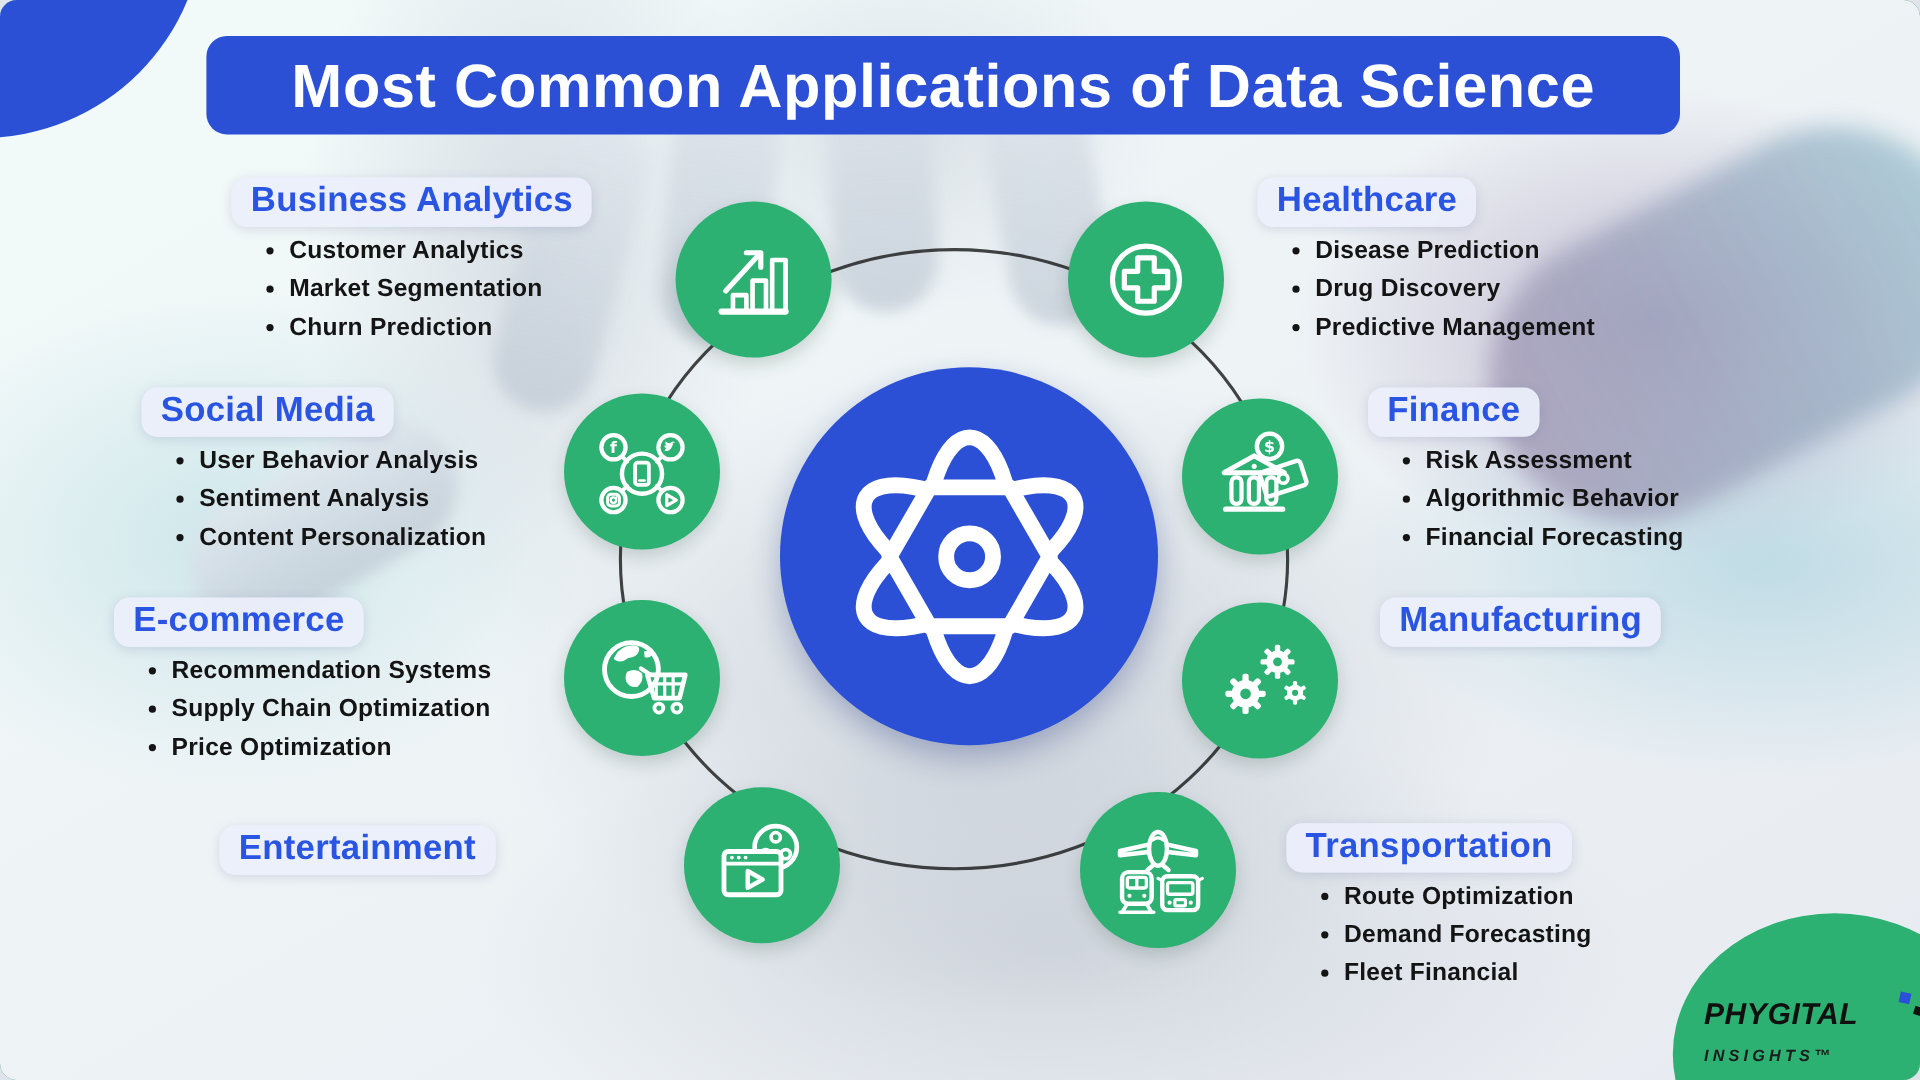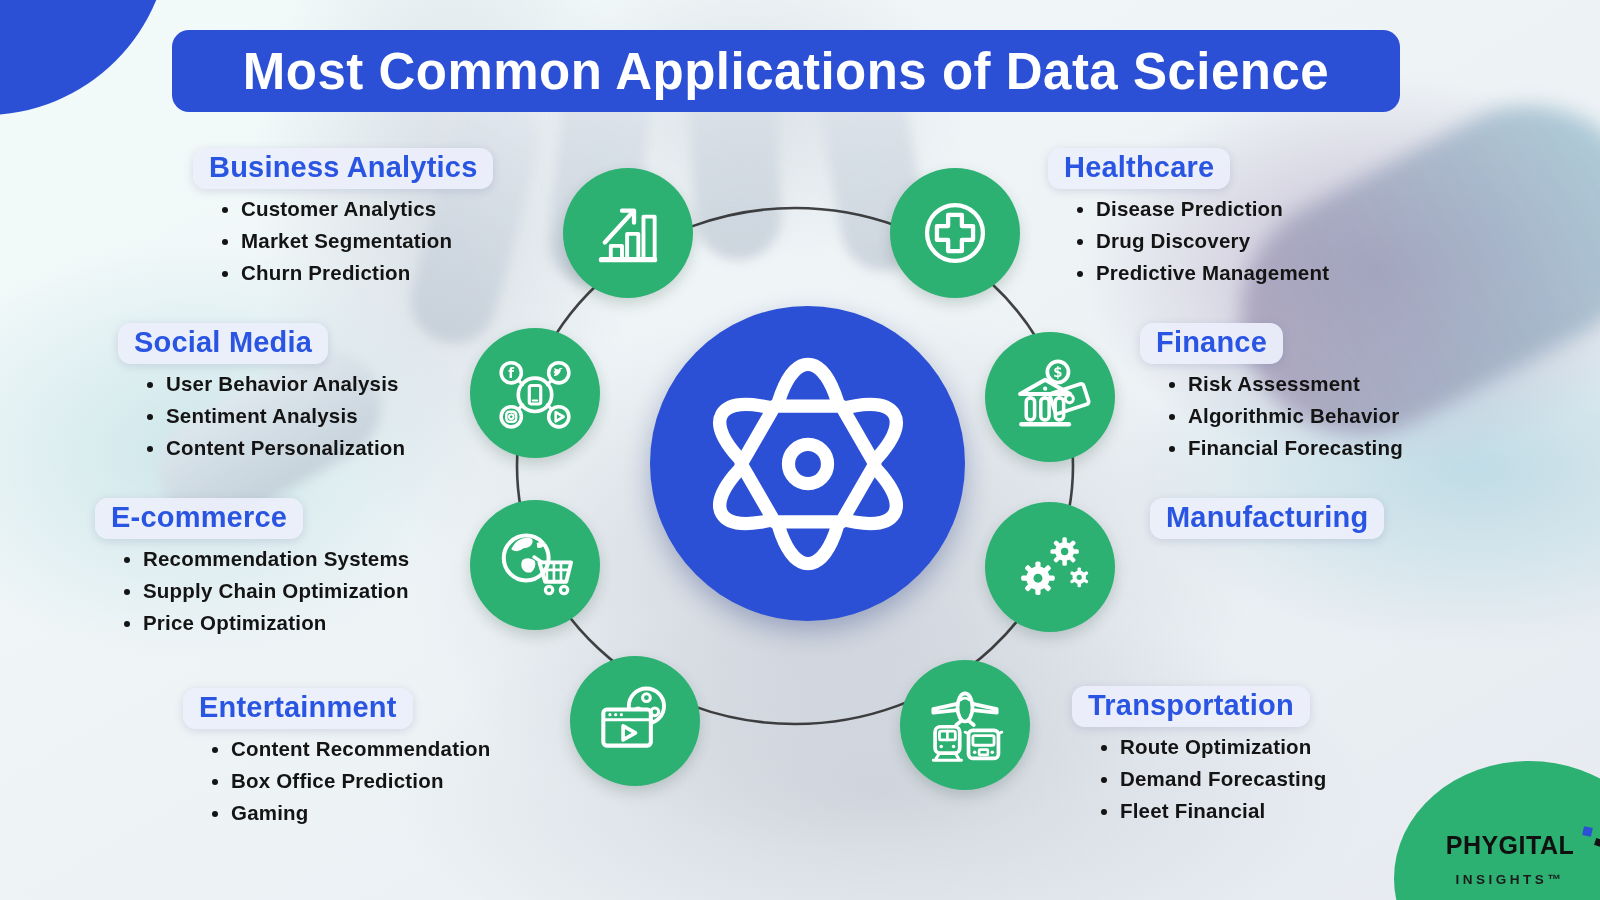--- a/index.html
+++ b/index.html
@@ -1,17 +1,17 @@
 <!DOCTYPE html>
 <html style="--blue: #2b50d5; --heading: #2a55e2; --green: #2cb173; --ink: #141414;"><head>
 <meta charset="utf-8">
 <style>
   html,body{margin:0;padding:0;background:#dfe4ea;}
   .stage{position:relative;width:1600px;height:900px;overflow:hidden;
-         font-family:"Liberation Sans",sans-serif;background:#0f766e;}
+         font-family:"Liberation Sans",sans-serif;background:#0f766e;border-radius:14px;}
 
   
   .photo{position:absolute;inset:0;
     background:
       radial-gradient(ellipse 300px 520px at 28% 22%, rgba(196,203,214,0.55), transparent 65%),
       radial-gradient(ellipse 340px 240px at 47% 12%, rgba(205,212,220,0.60), transparent 65%),
       radial-gradient(ellipse 620px 400px at 52% 64%, rgba(178,185,198,0.55), transparent 68%),
       radial-gradient(ellipse 420px 280px at 86% 30%, rgba(167,152,186,0.60), transparent 70%),
       radial-gradient(ellipse 500px 260px at 92% 52%, rgba(139,196,212,0.45), transparent 70%),
       radial-gradient(ellipse 420px 300px at 12% 50%, rgba(173,216,222,0.50), transparent 70%),
@@ -57,21 +57,21 @@
   
   .category{position:absolute;}
   .pill{display:inline-block;background:rgba(236,239,251,0.93);border-radius:13px;
       padding:3px 16px 5px 16px;font-size:29px;font-weight:bold;color:var(--heading);
       letter-spacing:0.2px;box-shadow:0 2px 10px rgba(90,100,150,0.20);white-space:nowrap;}
   .items{margin:7px 0 0 0;padding:0 0 0 48px;list-style:disc;}
   .items li{font-size:20.5px;font-weight:bold;color:var(--ink);margin:8px 0;
       letter-spacing:0.2px;white-space:nowrap;}
 
   
-  .logo{position:absolute;left:1420px;top:831px;width:180px;text-align:center;}
+  .logo{position:absolute;left:1420px;top:831px;width:180px;text-align:left;font-style:italic;}
   .logo-name{font-size:25px;font-weight:bold;color:#101010;letter-spacing:0.5px;position:relative;}
   .logo-sub{font-size:13.5px;font-weight:bold;color:#1b1b1b;letter-spacing:3.5px;margin-top:12px;}
   .sq{position:absolute;display:inline-block;}
   .sq-blue{right:8px;top:-4px;width:9px;height:9px;background:var(--blue);transform:rotate(12deg);}
   .sq-black{right:-2px;top:8px;width:7px;height:7px;background:#111;transform:rotate(18deg);}
 </style>
 </head>
 <body>
 
 <div class="stage">
@@ -293,25 +293,20 @@
     <div class="pill">Social Media</div>
     <ul class="items">
       <li>User Behavior Analysis</li>
       <li>Sentiment Analysis</li>
       <li>Content Personalization</li>
     </ul>
   </section>
 
   <section class="category" style="left:183px;top:688px">
     <div class="pill">Entertainment</div>
-    <ul class="items">
-      <li>Content Recommendation</li>
-      <li>Box Office Prediction</li>
-      <li>Gaming</li>
-    </ul>
   </section>
 
   <section class="category" style="left:1048px;top:148px">
     <div class="pill">Healthcare</div>
     <ul class="items">
       <li>Disease Prediction</li>
       <li>Drug Discovery</li>
       <li>Predictive Management</li>
     </ul>
   </section>

